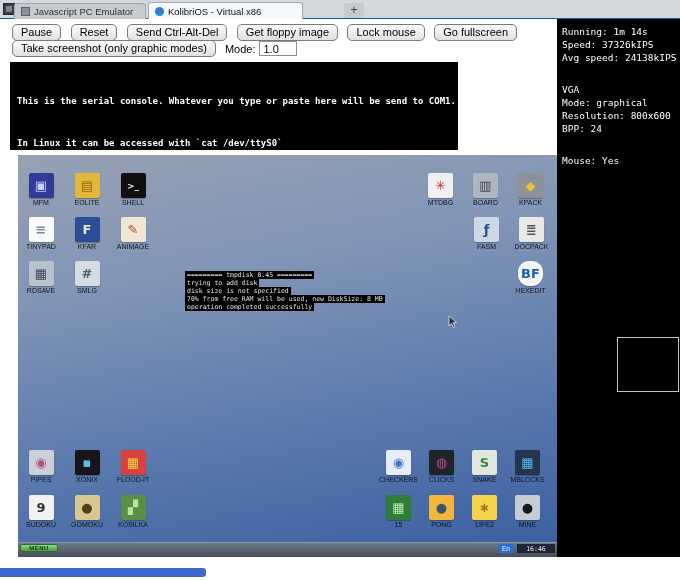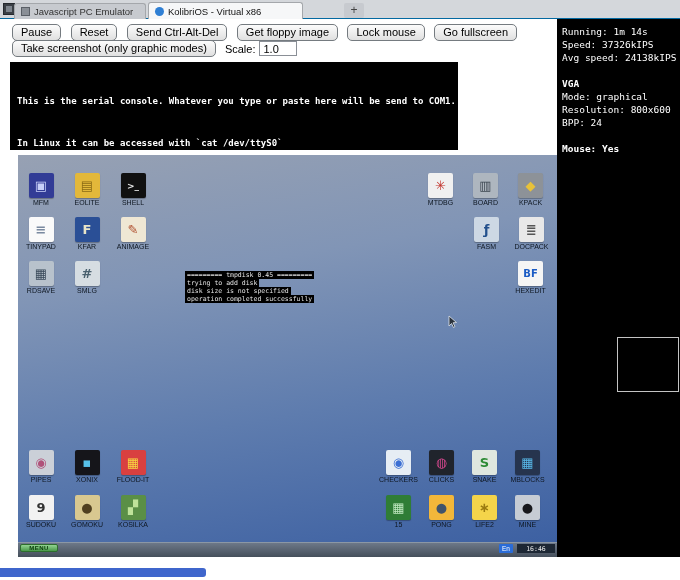--- a/index.html
+++ b/index.html
@@ -26,21 +26,21 @@
   #scale-label { font-size: 11px; margin: 0 4px; color: #000; }
   #scale-input { width: 38px; height: 15px; font-family: "Liberation Sans", sans-serif; font-size: 11px; border: 1px solid #8a8f96; padding: 0 3px; background: #fff; }
 
   
   #serial-console { position: absolute; left: 10px; top: 62px; width: 448px; height: 88px; background: #000; color: #fff; font: bold 9px/13px "DejaVu Sans Mono", monospace; padding: 7px; white-space: pre; overflow: hidden; }
   #console-line2 { margin-top: 3px; }
 
   
   #stats-panel { position: absolute; left: 557px; top: 19px; width: 123px; height: 538px; background: #000; color: #fff; font: 9.5px/13px "DejaVu Sans Mono", monospace; padding: 6px 0 0 5px; }
   .stat { white-space: pre; }
-  .stat-gap { margin-top: 13px; font-weight: bold; }
+  .stat-gap { margin-top: 19px; }
   #panel-box { position: absolute; left: 60px; top: 318px; width: 62px; height: 55px; border: 1px solid #c4c4c4; }
 
   
   #desktop { position: absolute; left: 18px; top: 155px; width: 539px; height: 402px; overflow: hidden;
              background: linear-gradient(170deg, #97a1b3 0%, #8195b6 30%, #5e7cae 62%, #3a5ea1 100%); }
   .icon-grid { position: absolute; display: grid; }
   #grp-tl  { left: 0;     top: 18px;  grid-template-columns: repeat(3, 46px); grid-auto-rows: 44px; }
   #grp-tr1 { left: 400px; top: 18px;  grid-template-columns: repeat(3, 45px); }
   #grp-tr2 { left: 446px; top: 62px;  grid-template-columns: repeat(2, 45px); }
   #grp-tr3 { left: 490px; top: 106px; grid-template-columns: 45px; }
@@ -86,21 +86,21 @@
   <div id="toolbar-row1">
     <button class="btn">Pause</button>
     <button class="btn">Reset</button>
     <button class="btn">Send Ctrl-Alt-Del</button>
     <button class="btn">Get floppy image</button>
     <button class="btn">Lock mouse</button>
     <button class="btn">Go fullscreen</button>
   </div>
   <div id="toolbar-row2">
     <button class="btn">Take screenshot (only graphic modes)</button>
-    <span id="scale-label">Scale:</span>
+    <span id="scale-label">Mode:</span>
     <input id="scale-input" value="1.0" style="">
   </div>
 
   <div id="serial-console">
     <div>This is the serial console. Whatever you type or paste here will be send to COM1.</div>
     <div id="console-line2">In Linux it can be accessed with `cat /dev/ttyS0`</div>
   </div>
 
   <div id="stats-panel">
     <div class="stat">Running: 1m 14s</div>
@@ -168,21 +168,21 @@
           <div class="icon-art" style="background: rgb(205, 216, 228); color: rgb(35, 80, 140);">ƒ</div>
           <div class="icon-label">FASM</div>
         </div>
         <div class="icon-cell">
           <div class="icon-art" style="background: rgb(232, 232, 232); color: rgb(85, 85, 85);">≣</div>
           <div class="icon-label">DOCPACK</div>
         </div>
       </div>
     <div id="grp-tr3" class="icon-grid">
         <div class="icon-cell">
-          <div class="icon-art" style="background: rgb(245, 245, 245); color: rgb(26, 91, 196); font-size: 10px;">BF</div>
+          <div class="icon-art" style="background: rgb(245, 245, 245); color: rgb(26, 91, 196); font-size: 13px; border-radius: 11px;">BF</div>
           <div class="icon-label">HEXEDIT</div>
         </div>
       </div>
     <div id="grp-bl" class="icon-grid">
         <div class="icon-cell">
           <div class="icon-art" style="background: rgb(203, 208, 216); color: rgb(176, 82, 122);">◉</div>
           <div class="icon-label">PIPES</div>
         </div>
         <div class="icon-cell">
           <div class="icon-art" style="background: rgb(21, 21, 26); color: rgb(88, 192, 232);">▪</div>
@@ -237,20 +237,21 @@
         <div class="icon-cell">
           <div class="icon-art" style="background: rgb(198, 204, 212); color: rgb(23, 24, 28);">●</div>
           <div class="icon-label">MINE</div>
         </div>
       </div>
 
     <div id="boot-overlay">
         <div class="boot-line">========= tmpdisk 0.45 =========</div>
         <div class="boot-line">trying to add disk</div>
         <div class="boot-line">disk size is not specified</div>
+        <div class="boot-line">70% from free RAM will be used, new DiskSize: 8 MB</div>
         <div class="boot-line">operation completed successfully</div>
       </div>
 
     <svg id="cursor" width="10" height="14">
       <path d="M1,1 L1,11 L3.5,8.5 L5.5,12.5 L7,11.5 L5,7.8 L8.5,7.5 Z" fill="#2a323c" stroke="#dfe4ea" stroke-width="0.8"></path>
     </svg>
 
     <div id="taskbar">
       <div id="menu-btn">MENU</div>
       <div id="lang-badge">En</div>

